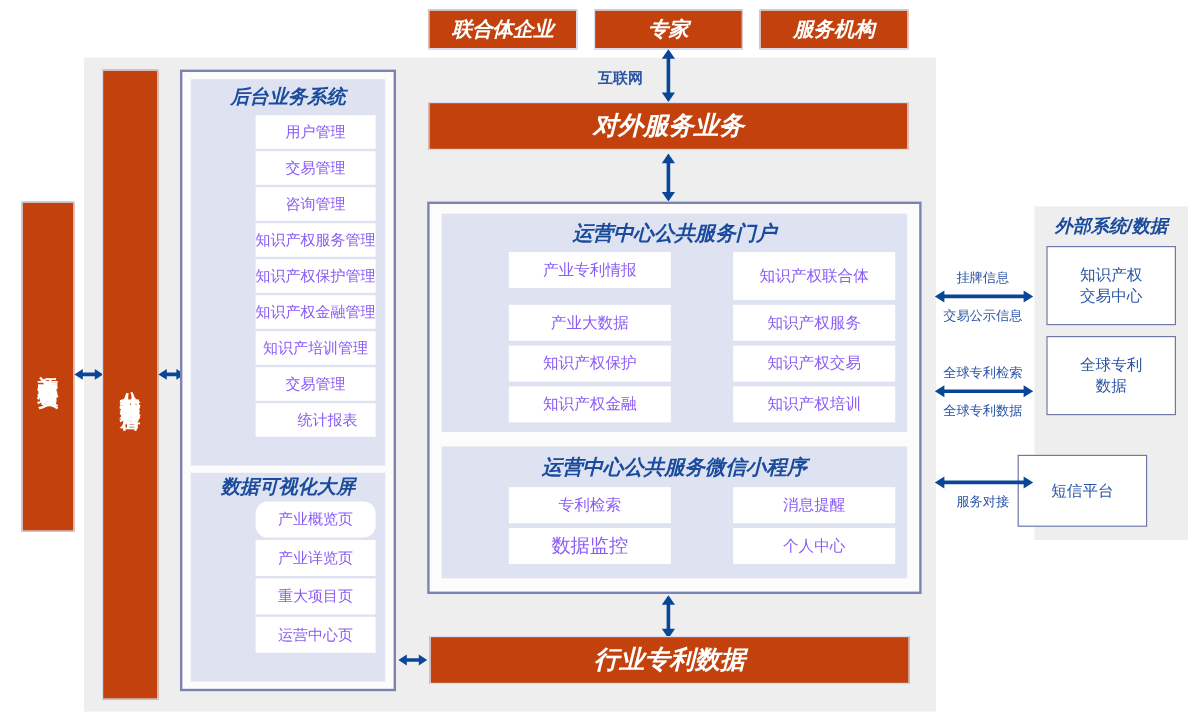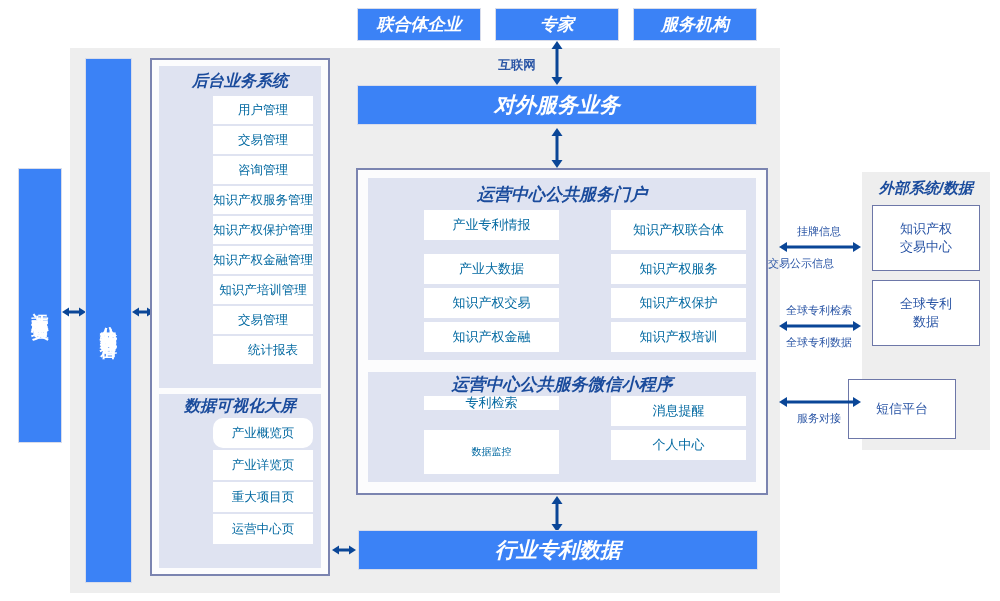--- a/index.html
+++ b/index.html
@@ -7,21 +7,21 @@
     width:1000px;height:601px;
     background:#ffffff;
     font-family:"Liberation Sans","DejaVu Sans",sans-serif;
     position:relative;
     overflow:hidden;
   }
   .abs{position:absolute;box-sizing:border-box;}
 
   
   .blue{
-    background:#3b82f6;
+    background:#c2410c;
     color:#ffffff;
     font-weight:bold;
     font-style:italic;
     display:flex;align-items:center;justify-content:center;
     text-align:center;
     border:1px solid #d8dcea;
   }
   .blue.v{ 
     writing-mode:vertical-rl;
     text-orientation:upright;
@@ -46,21 +46,21 @@
   }
   .lav-title{
     color:#1a4b9c;
     font-weight:bold;
     font-style:italic;
     text-align:center;
     display:flex;align-items:center;justify-content:center;
   }
   .cell{
     background:#ffffff;
-    color:#0369a1;
+    color:#8b5cf6;
     display:flex;align-items:center;justify-content:center;
     text-align:center;
     font-style:normal;
     font-weight:normal;
     margin-left:46px;
   }
 
   
   .extbox{
     background:#ffffff;
@@ -167,33 +167,33 @@
 
 <div class="abs outline" style="left:356px;top:168px;width:412px;height:327px;"></div>
 
 <div class="abs lav" style="left:368px;top:178px;width:388px;height:182px;">
   <div class="lav-title" style="height:34px;font-size:17px;">运营中心公共服务门户</div>
   <div style="display:grid;grid-template-columns:1fr 1fr;gap:4px 6px;padding:0 10px 8px 10px;">
     <div class="cell" style="height:30px;font-size:13px;">产业专利情报</div>
     <div class="cell" style="height:40px;font-size:13px;">知识产权联合体</div>
     <div class="cell" style="height:30px;font-size:13px;">产业大数据</div>
     <div class="cell" style="height:30px;font-size:13px;">知识产权服务</div>
+    <div class="cell" style="height:30px;font-size:13px;">知识产权保护</div>
     <div class="cell" style="height:30px;font-size:13px;">知识产权交易</div>
-    <div class="cell" style="height:30px;font-size:13px;">知识产权保护</div>
     <div class="cell" style="height:30px;font-size:13px;font-family:Liberation Mono, monospace;">知识产权金融</div>
     <div class="cell" style="height:30px;font-size:13px;">知识产权培训</div>
   </div>
 </div>
 
 <div class="abs lav" style="left:368px;top:372px;width:388px;height:110px;">
   <div class="lav-title" style="height:34px;font-size:17px;">运营中心公共服务微信小程序</div>
   <div style="display:grid;grid-template-columns:1fr 1fr;gap:4px 6px;padding:0 10px 8px 10px;">
-    <div class="cell" style="height:14px;font-size:13px;">专利检索</div>
+    <div class="cell" style="height:30px;font-size:13px;">专利检索</div>
     <div class="cell" style="height:30px;font-size:13px;">消息提醒</div>
-    <div class="cell" style="height:44px;font-size:10px;">数据监控</div>
+    <div class="cell" style="height:30px;font-size:16px;">数据监控</div>
     <div class="cell" style="height:30px;font-size:13px;">个人中心</div>
   </div>
 </div>
 
 <svg class="abs" style="left:548px;top:496px;width:18px;height:36px;" viewBox="0 0 18 36">
   <line x1="9" y1="5" x2="9" y2="31" stroke="#0a4697" stroke-width="3"></line>
   <polygon points="9,0 3.5,8 14.5,8" fill="#0a4697"></polygon>
   <polygon points="9,36 3.5,28 14.5,28" fill="#0a4697"></polygon>
 </svg>
 
@@ -230,21 +230,21 @@
     <div>短信平台</div>
   </div>
 </div>
 
 <div class="abs alabel" style="left:778px;top:224px;width:82px;">挂牌信息</div>
 <svg class="abs" style="left:779px;top:239px;width:82px;height:16px;" viewBox="0 0 82 16">
   <line x1="5" y1="8" x2="77" y2="8" stroke="#0a4697" stroke-width="3"></line>
   <polygon points="0,8 8,3 8,13" fill="#0a4697"></polygon>
   <polygon points="82,8 74,3 74,13" fill="#0a4697"></polygon>
 </svg>
-<div class="abs alabel" style="left:740px;top:256px;width:94px;text-align:right;">交易公示信息</div>
+<div class="abs alabel" style="left:772px;top:256px;width:94px;">交易公示信息</div>
 
 <div class="abs alabel" style="left:772px;top:303px;width:94px;">全球专利检索</div>
 <svg class="abs" style="left:779px;top:318px;width:82px;height:16px;" viewBox="0 0 82 16">
   <line x1="5" y1="8" x2="77" y2="8" stroke="#0a4697" stroke-width="3"></line>
   <polygon points="0,8 8,3 8,13" fill="#0a4697"></polygon>
   <polygon points="82,8 74,3 74,13" fill="#0a4697"></polygon>
 </svg>
 <div class="abs alabel" style="left:772px;top:335px;width:94px;">全球专利数据</div>
 
 <svg class="abs" style="left:779px;top:394px;width:82px;height:16px;" viewBox="0 0 82 16">

